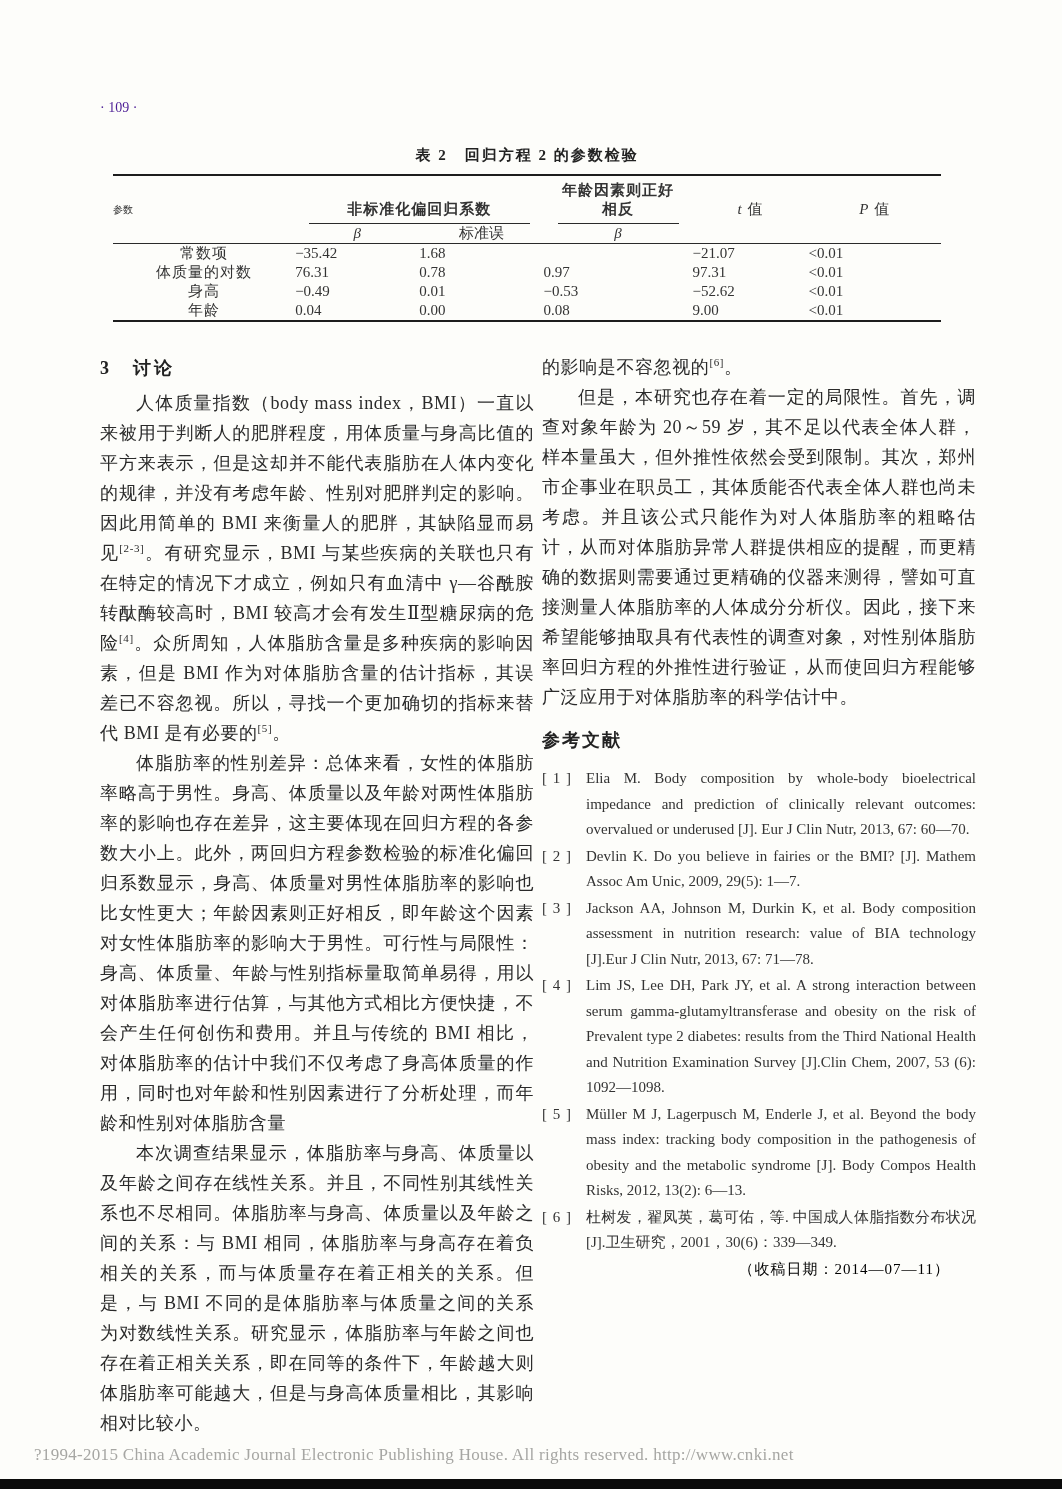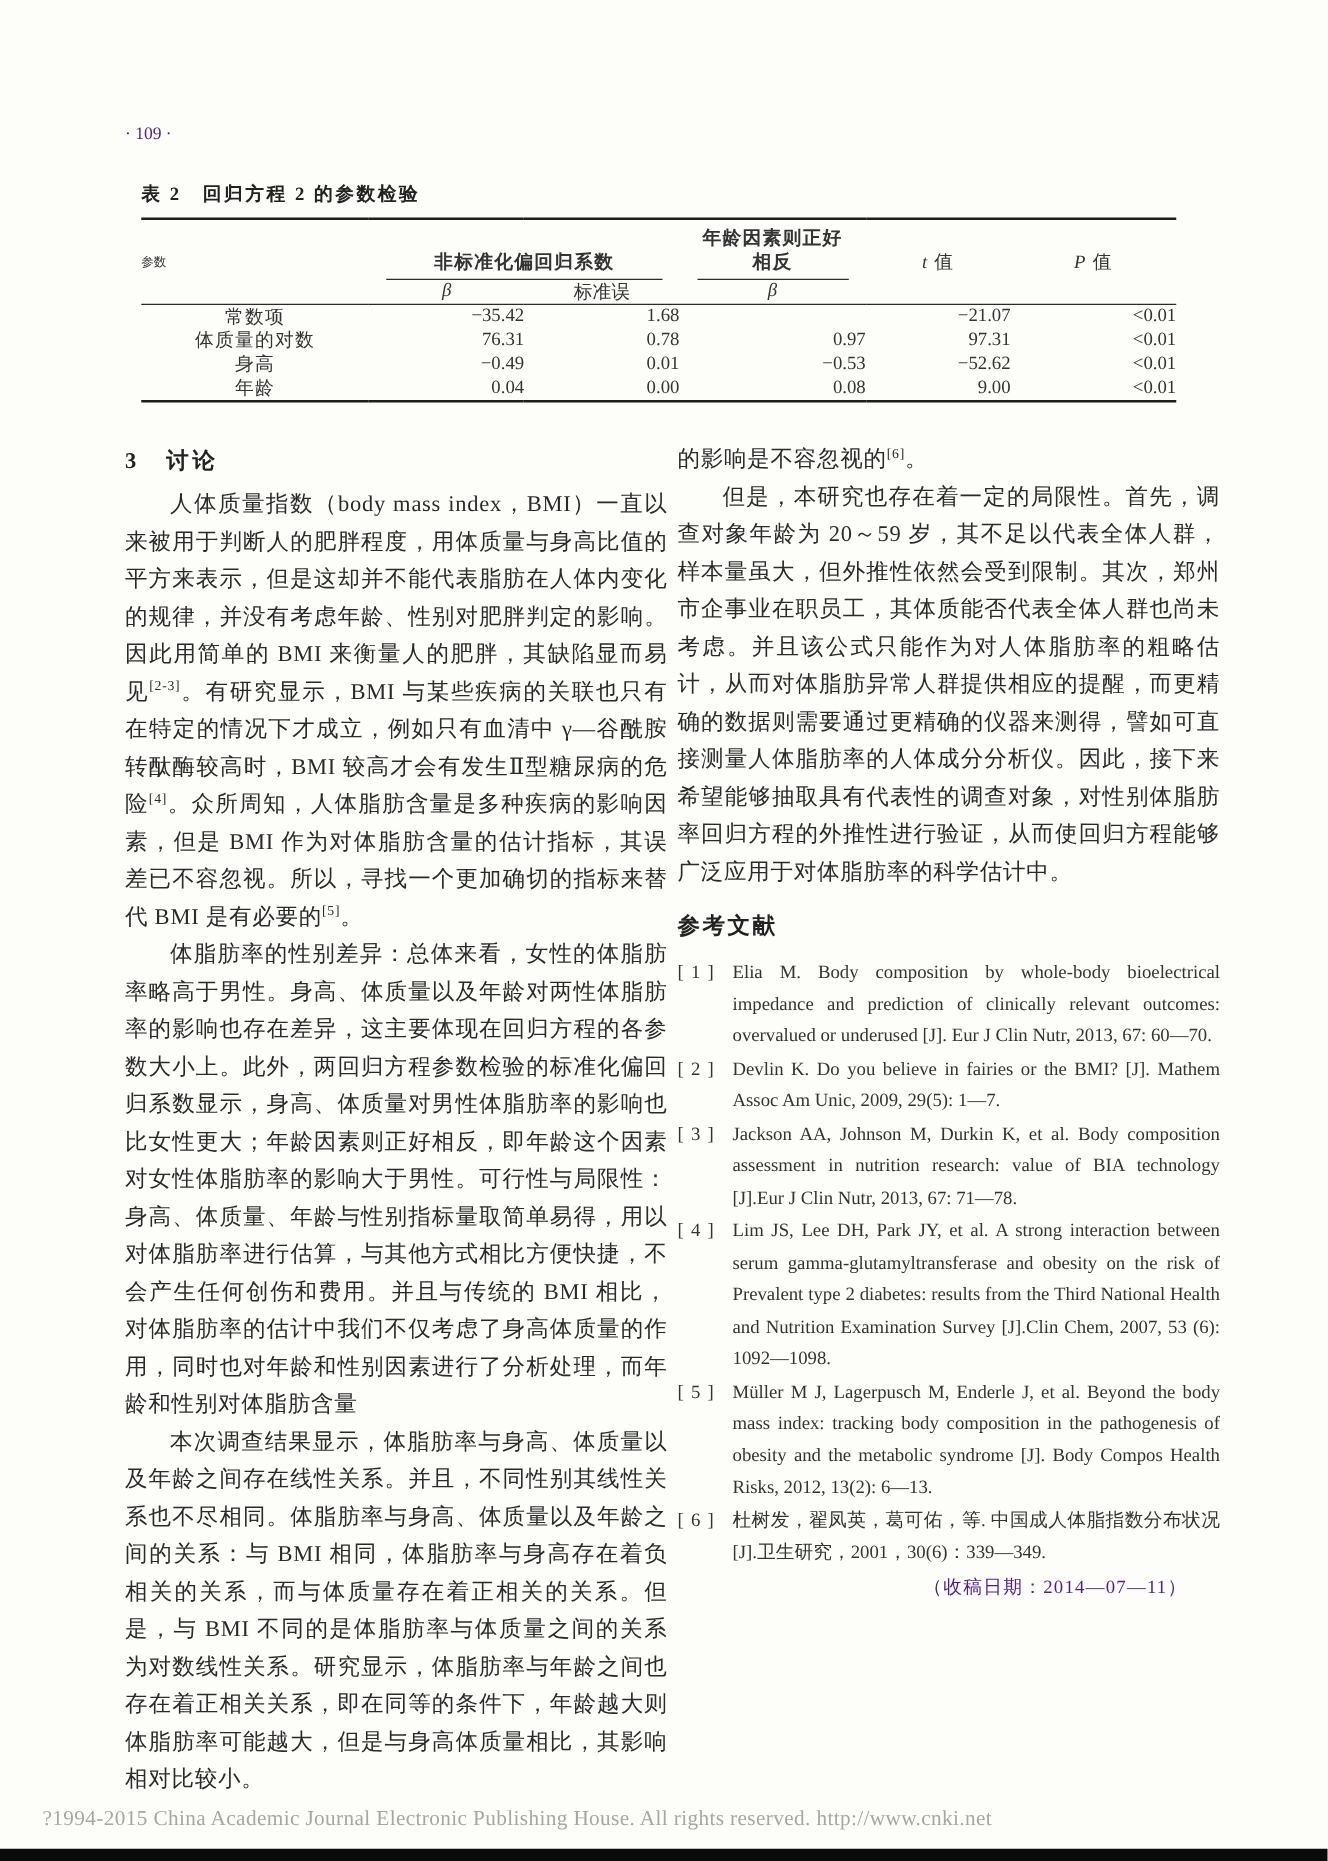--- a/index.html
+++ b/index.html
@@ -9,51 +9,51 @@
     font-family:"Liberation Serif","DejaVu Serif",serif;
   }
   
   .header-row{position:absolute;top:98px;left:100px;width:862px;display:flex;
     justify-content:space-between;align-items:flex-start;}
   .header-title{font-size:15px;letter-spacing:1px;font-weight:bold;color:#2b2b2b;
     border-bottom:2px solid #2b2b2b;padding-bottom:5px;}
   .page-num{font-size:14px;color:#4c1d95;padding-top:2px;}
   
   .table-block{position:absolute;top:146px;left:113px;width:828px;}
-  .table-caption{text-align:left;font-weight:bold;font-size:15px;letter-spacing:2px;
+  .table-caption{text-align:center;font-weight:bold;font-size:15px;letter-spacing:2px;
     margin-bottom:9px;color:#222;}
   table.ptable{width:100%;border-collapse:collapse;font-size:15px;color:#333;
     border-top:2.5px solid #1d1d1d;border-bottom:2.5px solid #1d1d1d;}
   table.ptable th,table.ptable td{font-weight:normal;padding:0;}
   .hdr-bottom{border-bottom:1.5px solid #2a2a2a;}
   th.param-h{text-align:left;padding-left:8px;font-weight:bold;font-size:10px;}
   th.grp{vertical-align:bottom;}
   th.grp .grp-inner{display:block;margin:0 14px;padding:5px 0 4px;font-weight:bold;
     border-bottom:1.2px solid #2a2a2a;text-align:center;letter-spacing:1px;}
   th.sub{text-align:center;padding:4px 0 6px;}
   th.tv,th.pv{text-align:center;font-weight:bold;letter-spacing:1px;}
   td.param{ text-align:center;padding:8px 0 8px 8px;letter-spacing:1px;}
-  td.num{text-align:right;padding:8px 0;}
+  td.num{text-align:left;padding:8px 0;}
   .ital{font-style:italic;font-family:"Liberation Serif",serif;}
   
   .col{position:absolute;width:434px;}
   .col-left{top:356px;left:100px;}
   .col-right{top:352px;left:542px;}
   .sec-head{font-size:18px;font-weight:bold;letter-spacing:3px;margin:0 0 8px 0;color:#222;}
   p.body{font-size:18px;line-height:30px;margin:0;text-align:justify;
     letter-spacing:0.6px;color:#2a2a2a;}
   p.indent{text-indent:2em;}
   p.body sup{font-size:11px;line-height:0;}
   
   .refs-head{font-size:18px;font-weight:bold;letter-spacing:2px;margin:16px 0 14px;color:#222;}
   .ref{font-size:15px;line-height:25.5px;text-align:justify;position:relative;
     padding-left:44px;color:#333;margin-bottom:1px;}
   .ref-num{position:absolute;left:0;top:0;letter-spacing:1px;}
   .received{font-size:15px;text-align:right;padding-right:26px;margin-top:4px;
-    letter-spacing:1px;color:#4c1d95;}
+    letter-spacing:1px;color:#000000;}
   
   .footer{position:absolute;left:34px;bottom:24px;color:#a6a6a3;font-size:17px;
     letter-spacing:0.3px;}
   .bottom-bar{position:absolute;left:0;right:0;bottom:0;height:10px;background:#0b0b0b;}
 </style>
 </head>
 <body>
 
 <div class="header-row">
   <span class="page-num">· 109 ·</span>

